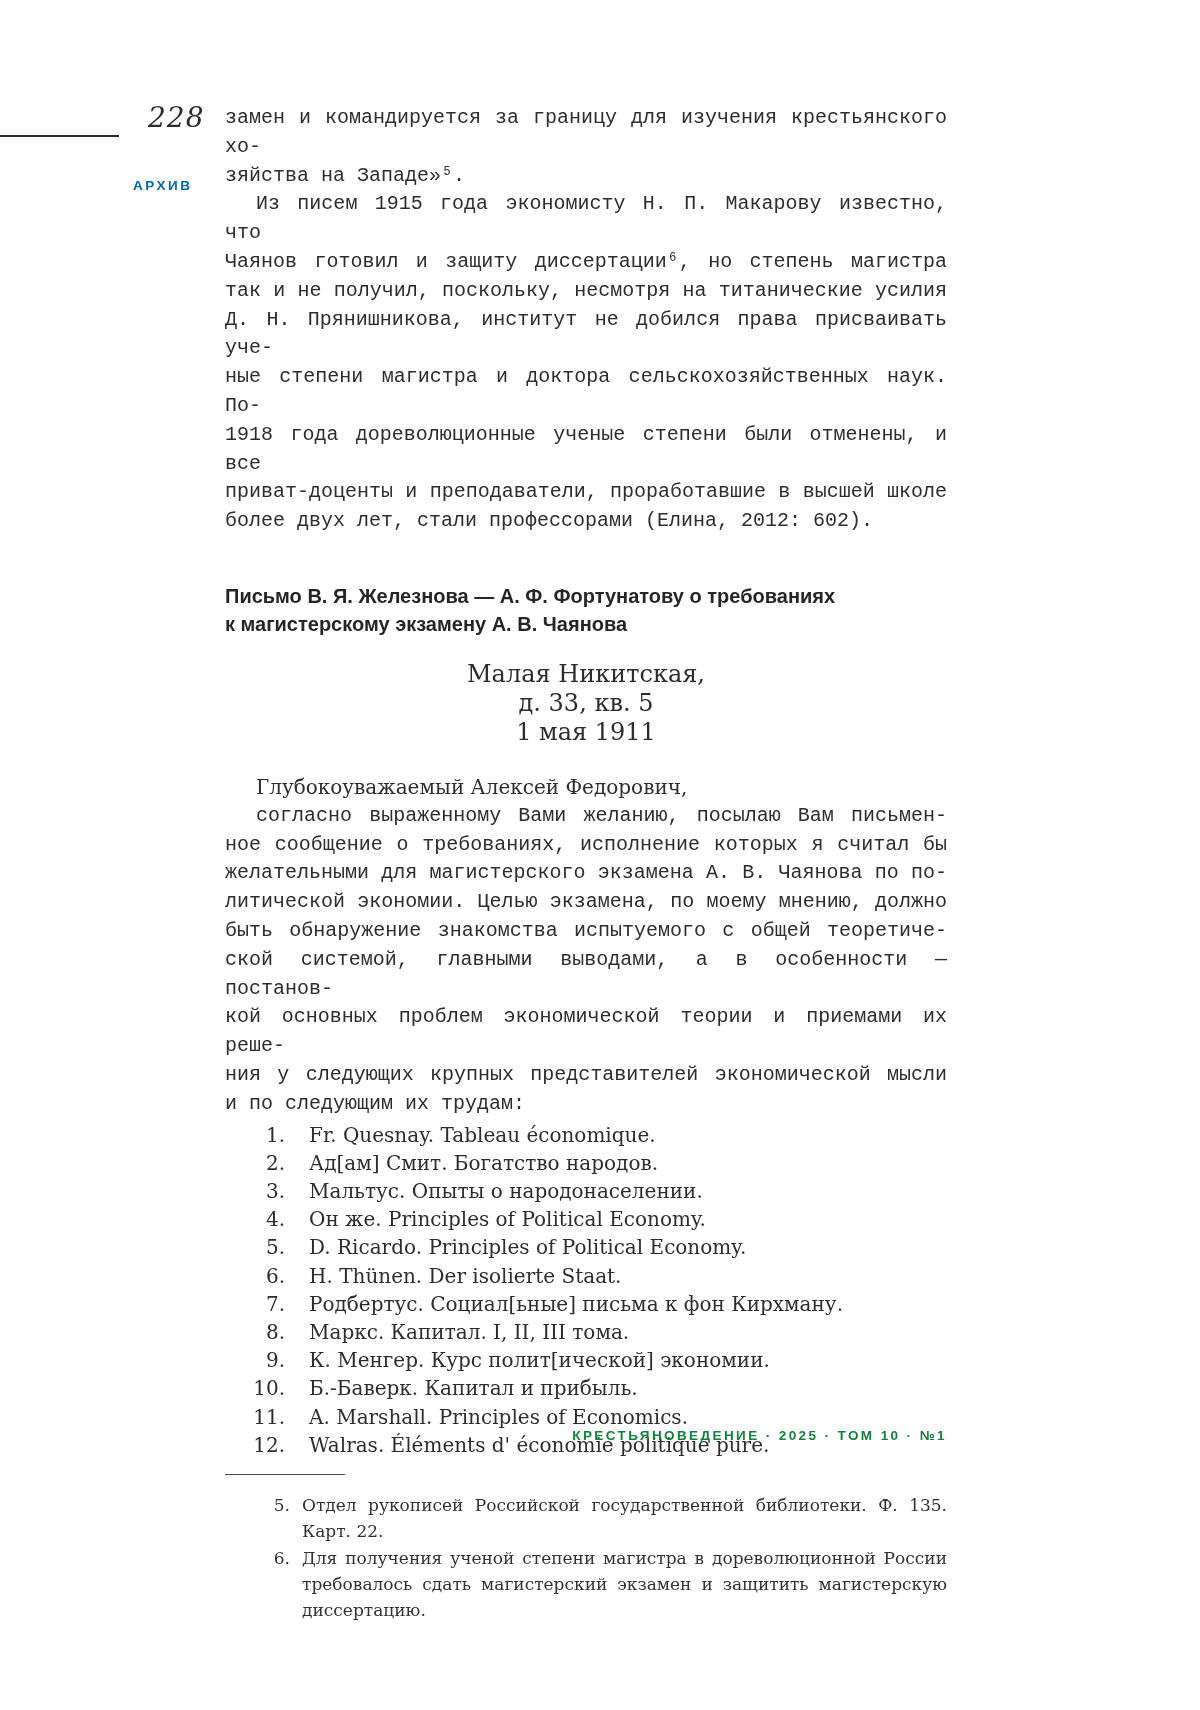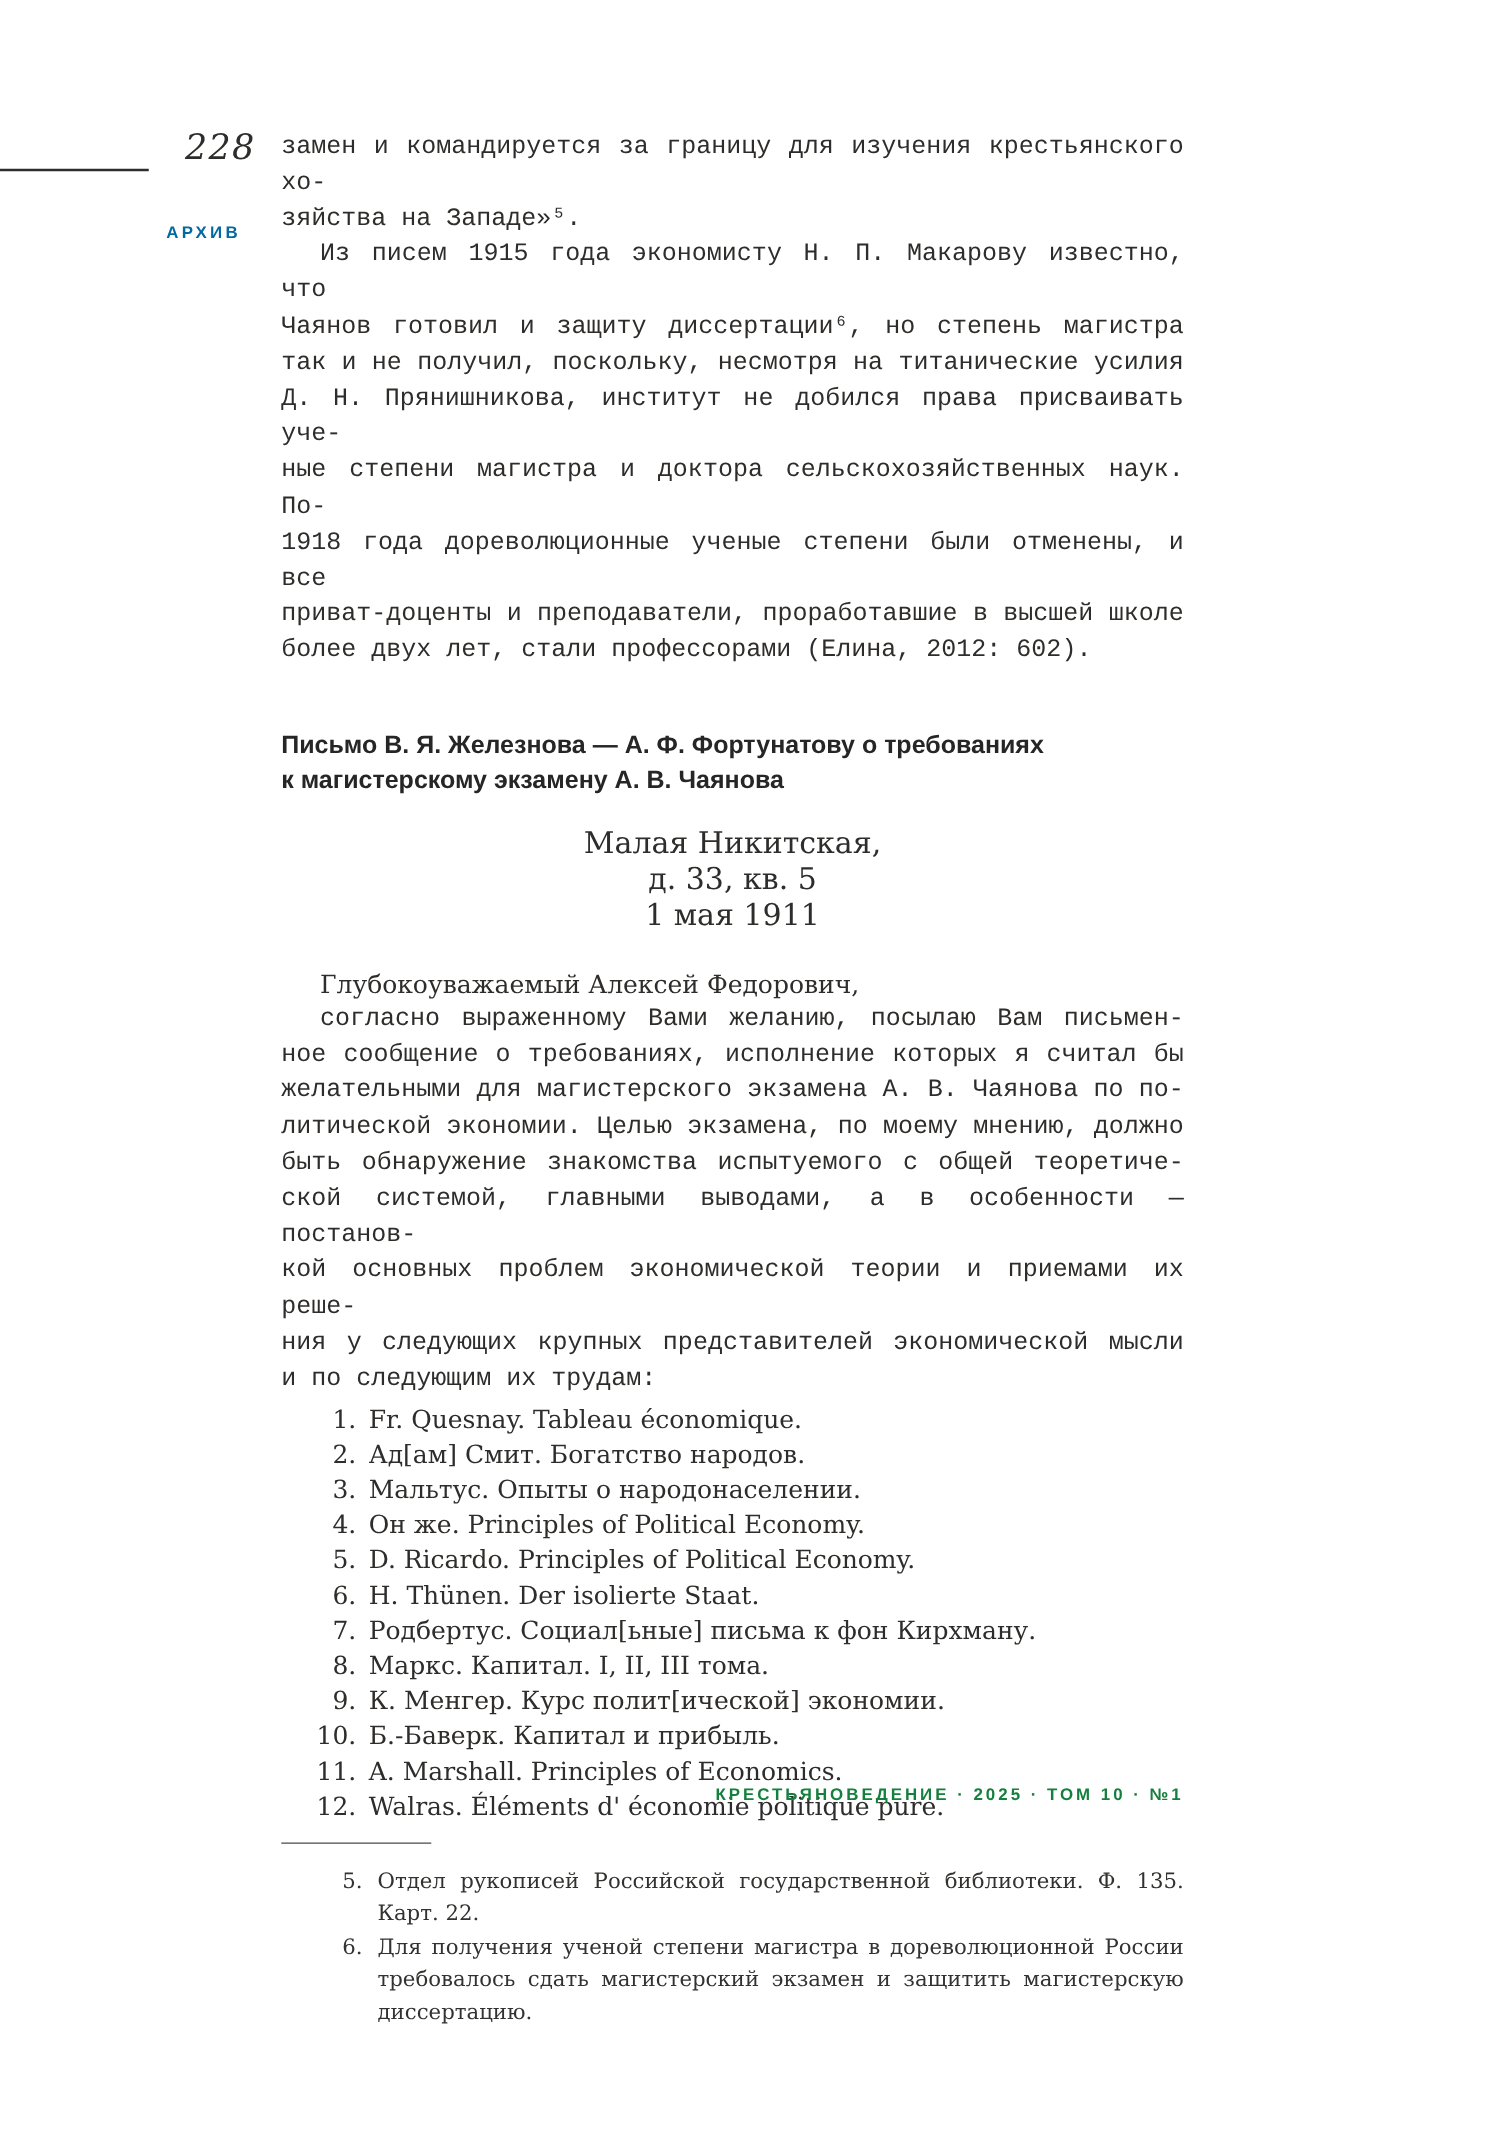--- a/index.html
+++ b/index.html
@@ -62,21 +62,21 @@
   }
   .salutation {
     font-size: 20px;
     line-height: 28.8px;
     padding-left: 31px;
     margin-top: 26px;
   }
   .works { margin-top: 2px; font-size: 20px; line-height: 28.2px; }
   .work-row { display: flex; }
   .work-num { flex: 0 0 60px; width: 60px; text-align: right; }
-  .work-text { margin-left: 10px; }
+  .work-text { margin-left: 24px; }
 
   .fn-rule {
     margin-top: 15px;
     width: 120px; height: 0;
     border-top: 1.5px solid #4a4a4a;
   }
   .footnotes { margin-top: 17px; font-size: 17px; line-height: 26.3px; color: #333230; }
   .footnote { display: flex; }
   .fn-num { flex: 0 0 65px; width: 65px; text-align: right; }
   .fn-lines { margin-left: 12px; flex: 1; }

